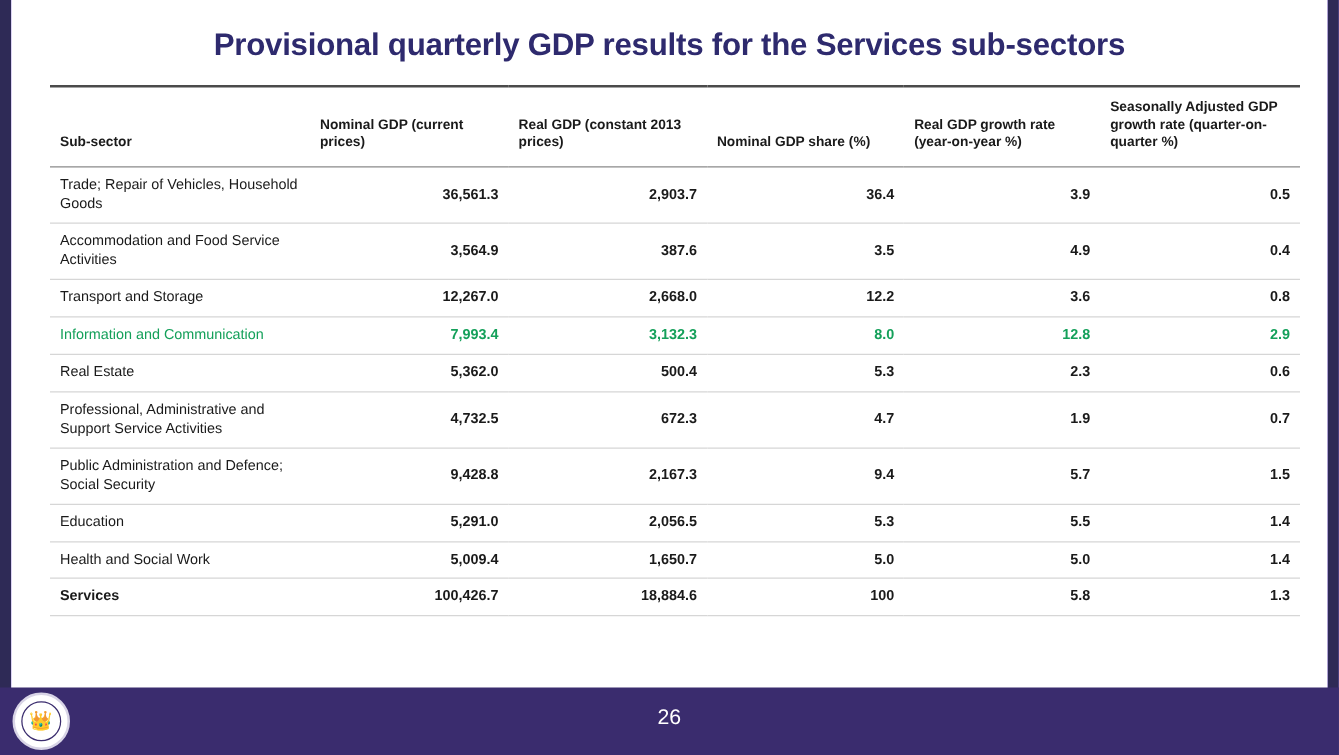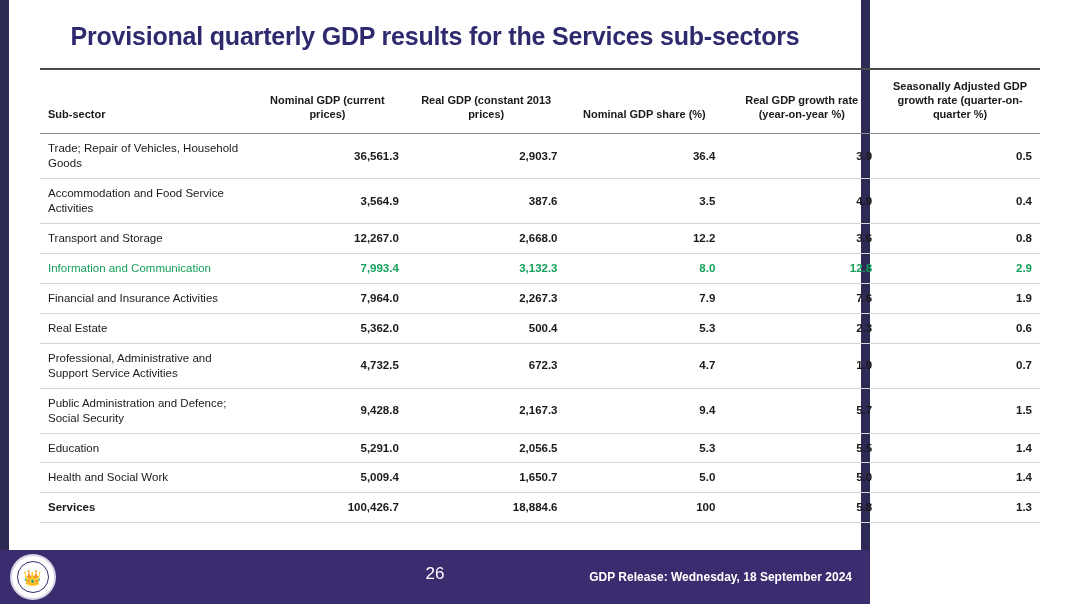--- a/index.html
+++ b/index.html
@@ -8,21 +8,21 @@
     background: #ffffff;
   }
   body {
     width: 1071px;
     height: 604px;
     font-family: "Liberation Sans", sans-serif;
     overflow: hidden;
   }
   .slide {
     position: relative;
-    width: 870px;
+    width: 1071px;
     height: 604px;
     background: #8b5cf6;
     box-sizing: border-box;
   }
   
   .edge-left, .edge-right {
     position: absolute;
     top: 0;
     bottom: 0;
     width: 9px;
@@ -65,21 +65,21 @@
     vertical-align: bottom;
     border-top: 2px solid #4a4a4a;
     border-bottom: 1px solid #8a8a8a;
     line-height: 1.25;
   }
   th.col-sub {
     text-align: left;
     width: 210px;
   }
   th.col-num {
-    text-align: center;
+    text-align: left;
     width: 158px;
   }
   table.gdp tbody td {
     padding: 7px 8px;
     border-bottom: 1px solid #d6d6d6;
     vertical-align: middle;
     line-height: 1.3;
   }
   td.sub {
     text-align: left;
@@ -230,28 +230,20 @@
         </tr>
         <tr class="row-green">
           <td class="sub">Information and Communication</td>
           <td class="num">7,993.4</td>
           <td class="num">3,132.3</td>
           <td class="num">8.0</td>
           <td class="num">12.8</td>
           <td class="num">2.9</td>
         </tr>
         <tr>
-          <td class="sub">Financial and Insurance Activities</td>
-          <td class="num">7,964.0</td>
-          <td class="num">2,267.3</td>
-          <td class="num">7.9</td>
-          <td class="num">7.6</td>
-          <td class="num">1.9</td>
-        </tr>
-        <tr>
           <td class="sub">Real Estate</td>
           <td class="num">5,362.0</td>
           <td class="num">500.4</td>
           <td class="num">5.3</td>
           <td class="num">2.3</td>
           <td class="num">0.6</td>
         </tr>
         <tr>
           <td class="sub">Professional, Administrative and Support Service Activities</td>
           <td class="num">4,732.5</td>
@@ -296,15 +288,14 @@
     </table>
 
   </div>
 
   <div class="footer">
     <div class="footer-logo">
       <div class="ring"></div>
       <div class="bird">👑</div>
     </div>
     <div class="page-number">26</div>
-    <div class="release">GDP Release:  Wednesday, 18 September 2024</div>
   </div>
 </div>
 
 </body></html>

